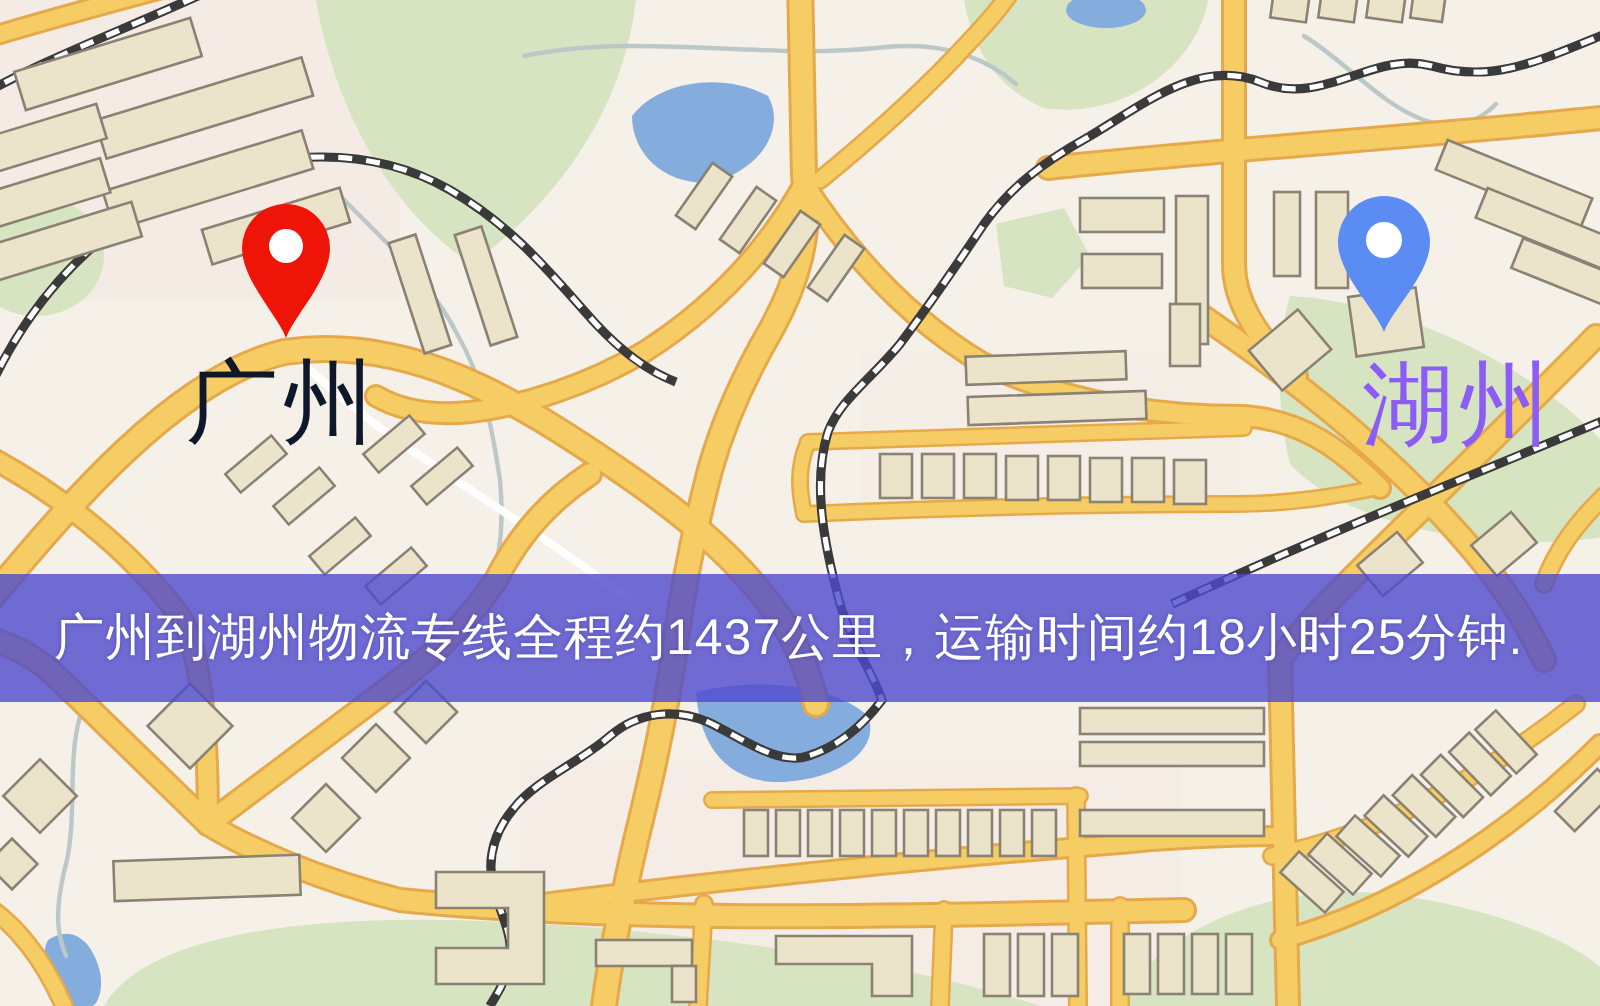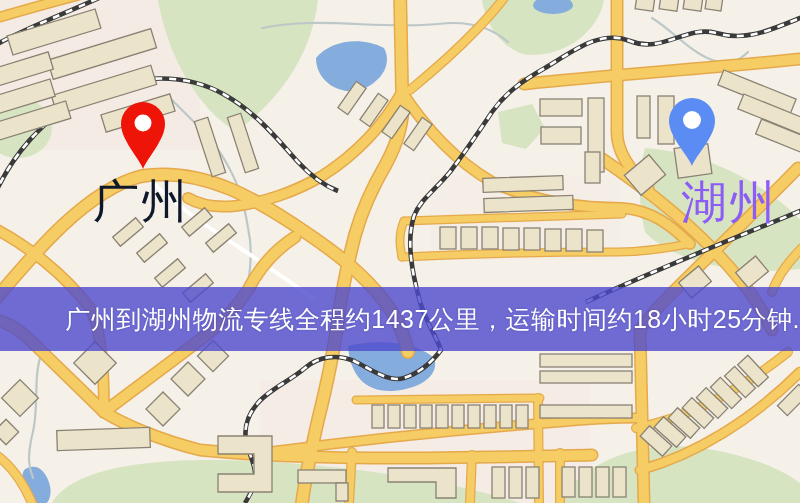--- a/index.html
+++ b/index.html
@@ -16,21 +16,20 @@
   }
   .label-gz{left:93px;top:179px;color:#0f172a;}
   .label-hz{left:642px;top:180px;color:#8b5cf6;margin-left:39px;}
   .route-banner{
     position:absolute;left:0;top:287px;width:800px;height:64px;
     background:rgba(77,74,205,0.80);
     color:#ffffff;font-size:25px;line-height:64px;
     padding-left:27px;box-sizing:border-box;
     letter-spacing:0.5px;white-space:nowrap;
     text-shadow:0 0 2px rgba(40,40,140,0.45);
-    text-align:right;
   }
   
   .road-case{fill:none;stroke:#e5a94b;stroke-linecap:round;stroke-linejoin:round;}
   .road-fill{fill:none;stroke:#f6cd65;stroke-linecap:round;stroke-linejoin:round;}
   .rail-base{fill:none;stroke:#3a3a3a;stroke-width:4.6;stroke-linecap:butt;}
   .rail-dash{fill:none;stroke:#ffffff;stroke-width:2.6;stroke-dasharray:7 7;}
   .bld{fill:#ece4ca;stroke:#8a8274;stroke-width:1.3;}
   .park{fill:#d7e4c2;}
   .water{fill:#84acdc;}
   .stream{fill:none;stroke:#bcc8c8;stroke-width:2.2;stroke-linecap:round;}

